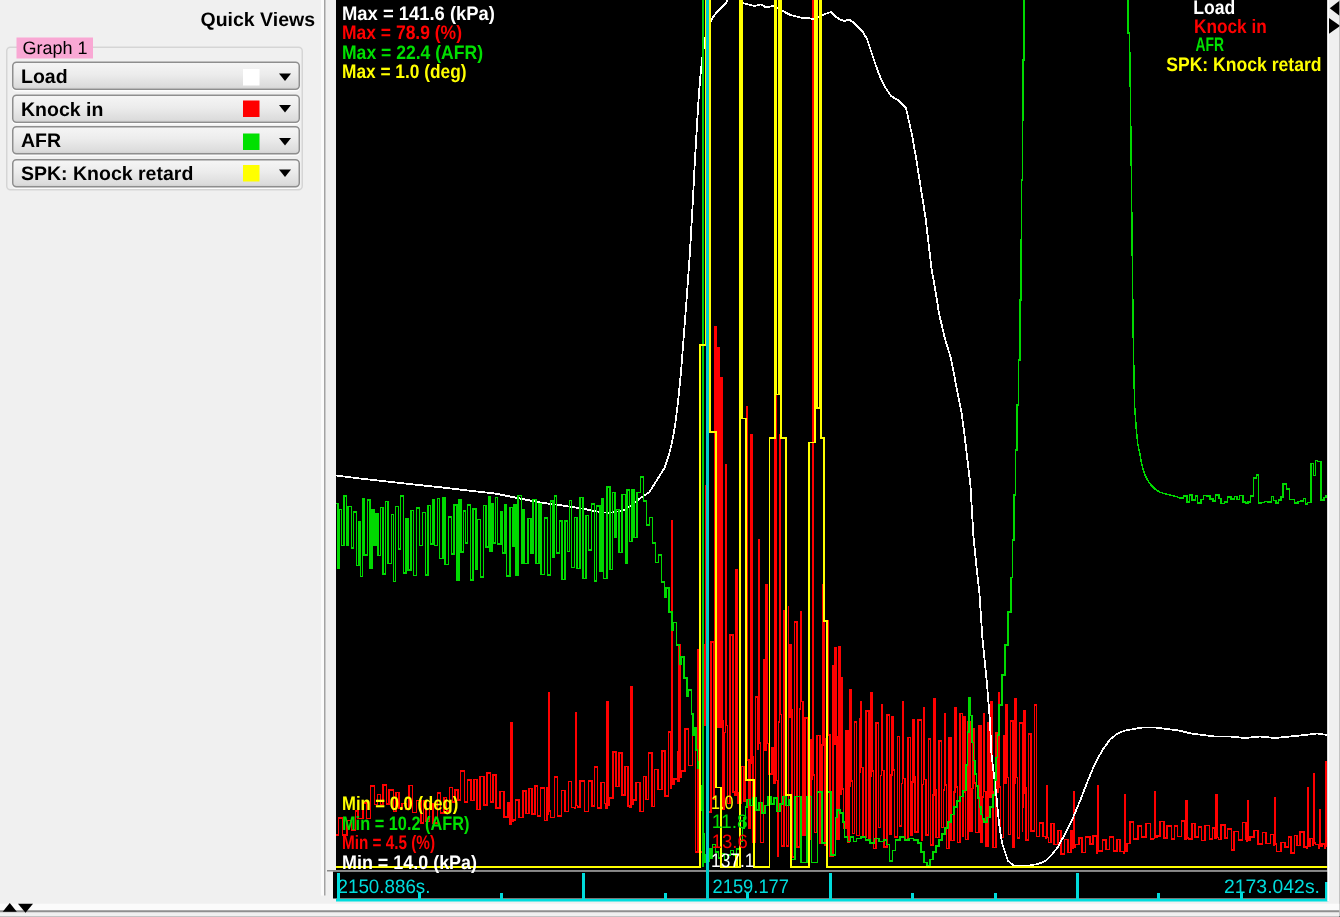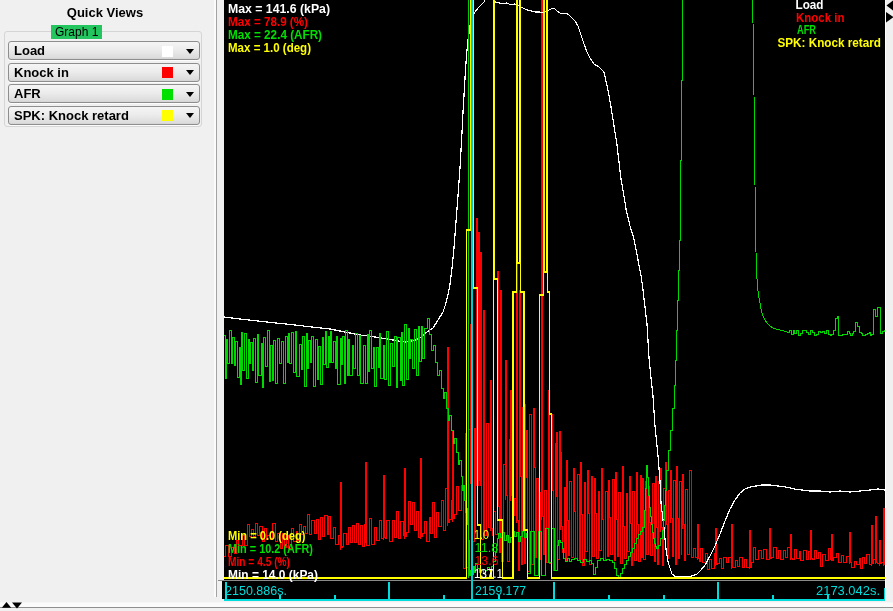--- a/index.html
+++ b/index.html
@@ -1,22 +1,22 @@
 <!DOCTYPE html>
 <html><head><meta charset="utf-8">
 <style>
   html,body { margin:0; padding:0; width:893px; height:611px; overflow:hidden;
               background:#f0f0f0; font-family:"Liberation Sans", sans-serif; }
   .abs { position:absolute; }
-  #title { left:0; top:5px; width:210px; text-align:center; font-weight:bold;
+  #title { left:0; top:5px; width:210px; text-align:right; font-weight:bold;
            font-size:13px; color:#000; }
   #grp { left:4px; top:31px; width:196px; height:94px;
          border:1px solid #d5d5d5; border-radius:3px; }
-  #grplab { left:11px; top:25px; background:#22c55e; padding:0 4px;
-            font-size:12px; color:#000;margin-left:40px; }
+  #grplab { left:11px; top:25px; background:#f9a8d4; padding:0 4px;
+            font-size:12px; color:#000; }
   .combo { left:8px; width:190px; height:17px;
            border:1px solid #8e8e8e; border-radius:3px;
            background:linear-gradient(#f5f5f5,#ececec 45%,#dcdcdc 92%,#d2d2d2);
            box-shadow:0 1px 0 rgba(255,255,255,0.8); }
   .clab { position:absolute; left:5px; top:1px; font-weight:bold; font-size:13px; color:#000; }
   .sw { position:absolute; left:153px; top:3.5px; width:11px; height:11px; }
   .arr { position:absolute; left:177px; top:6.5px; width:0; height:0;
          border-left:4.5px solid transparent; border-right:4.5px solid transparent;
          border-top:5.5px solid #000; }
   #split1 { left:214px; top:0; width:2px; height:597px; background:#fbfbfb; }

